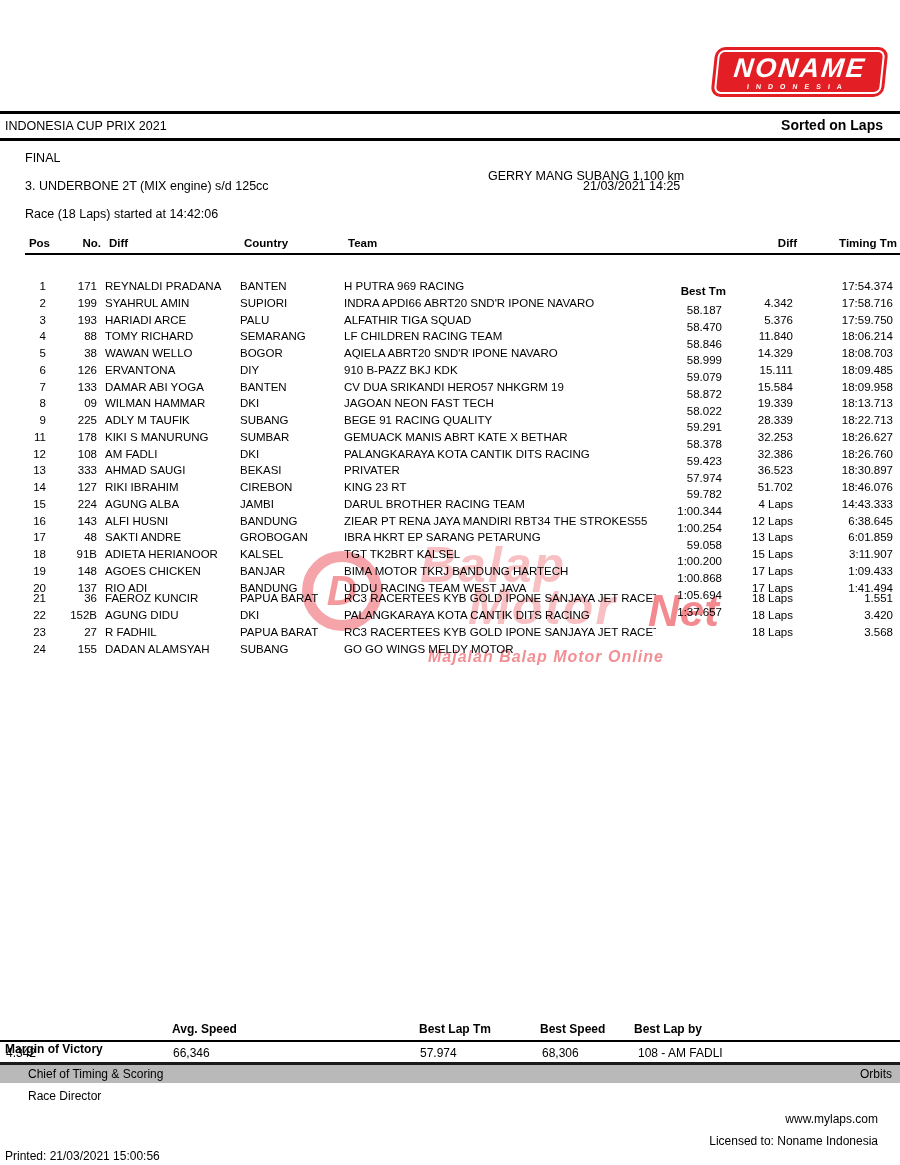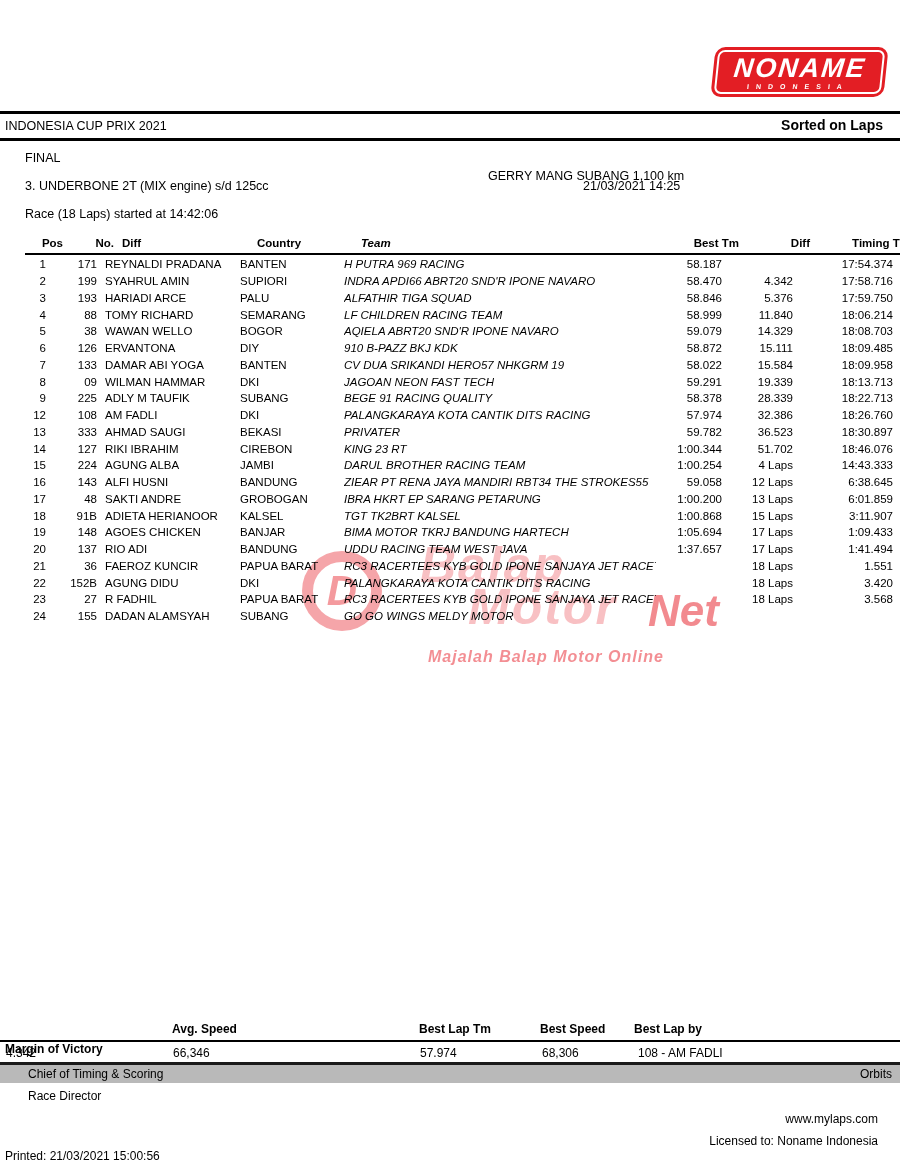--- a/index.html
+++ b/index.html
@@ -47,30 +47,30 @@
   .t-track { left:488px; top:169px; font-size:12.5px; }
   .t-class { left:25px; top:179px; font-size:12.5px; }
   .t-datetime { left:583px; top:179px; font-size:12.5px; }
   .t-raceinfo { left:25px; top:207px; font-size:12.5px; }
 
   
   .tgrid {
     display:grid;
     grid-template-columns:46px 51px 143px 104px 312px 66px 71px 100px;
   }
-  .thead { left:17px; top:237px; width:837px; font-weight:bold; font-size:11.5px; z-index:2; }
+  .thead { left:4px; top:237px; width:837px; font-weight:bold; font-size:11.5px; z-index:2; }
   .tbody { left:0; top:256px; width:900px; z-index:2; }
   .trow { height:16.75px; align-items:center; }
   .cell { font-size:11.5px; white-space:nowrap; }
   .c-pos { text-align:right; }
   .c-no { text-align:right; }
   .c-name { padding-left:8px; }
   .c-country { }
-  .c-team { overflow:hidden;font-style:italic; }
-  .c-best { text-align:right; }
+  .c-team { overflow:hidden; }
+  .c-best { text-align:right;margin-top:48px; }
   .c-diff { text-align:right; }
   .c-total { text-align:right; }
 
   
   .wm { z-index:1; pointer-events:none; }
   .wm-ring {
     left:302px; top:551px; width:80px; height:80px;
     border:11px solid rgba(231,30,40,0.40); border-radius:50%;
     display:flex; align-items:center; justify-content:center;
   }
@@ -236,20 +236,30 @@
       <div class="cell c-pos">9</div>
       <div class="cell c-no">225</div>
       <div class="cell c-name">ADLY M TAUFIK</div>
       <div class="cell c-country">SUBANG</div>
       <div class="cell c-team">BEGE 91 RACING QUALITY</div>
       <div class="cell c-best">58.378</div>
       <div class="cell c-diff">28.339</div>
       <div class="cell c-total">18:22.713</div>
     </div>
     <div class="trow tgrid">
+      <div class="cell c-pos">11</div>
+      <div class="cell c-no">178</div>
+      <div class="cell c-name">KIKI S MANURUNG</div>
+      <div class="cell c-country">SUMBAR</div>
+      <div class="cell c-team">GEMUACK MANIS ABRT KATE X BETHAR</div>
+      <div class="cell c-best">59.423</div>
+      <div class="cell c-diff">32.253</div>
+      <div class="cell c-total">18:26.627</div>
+    </div>
+    <div class="trow tgrid">
       <div class="cell c-pos">12</div>
       <div class="cell c-no">108</div>
       <div class="cell c-name">AM FADLI</div>
       <div class="cell c-country">DKI</div>
       <div class="cell c-team">PALANGKARAYA KOTA CANTIK DITS RACING</div>
       <div class="cell c-best">57.974</div>
       <div class="cell c-diff">32.386</div>
       <div class="cell c-total">18:26.760</div>
     </div>
     <div class="trow tgrid">

